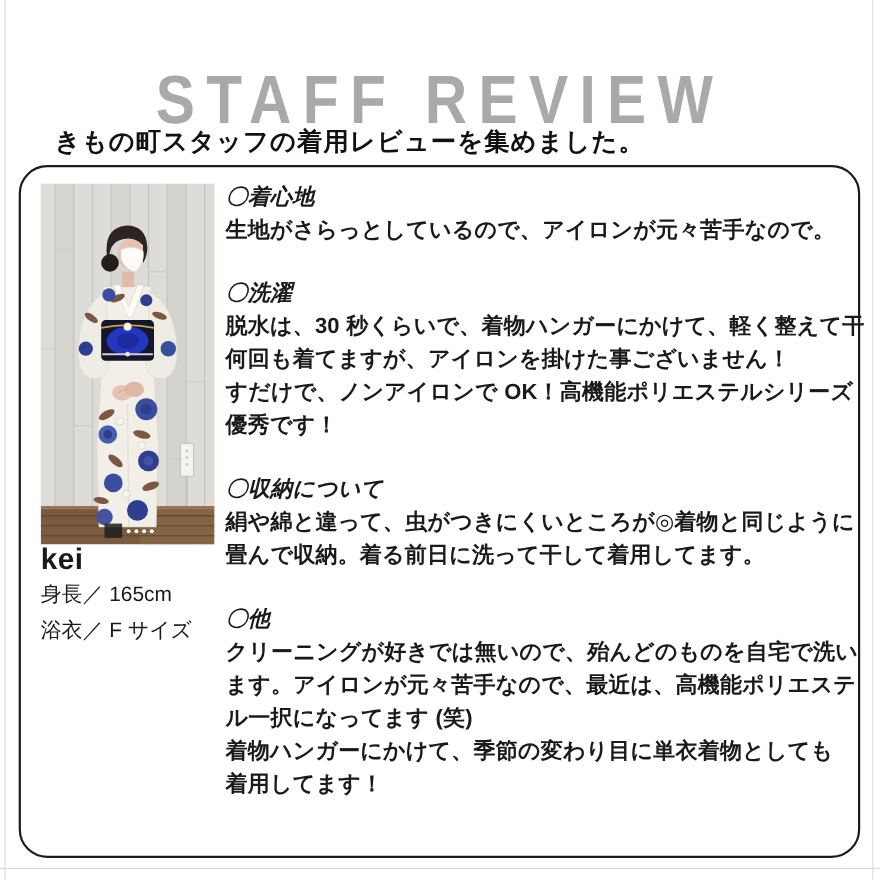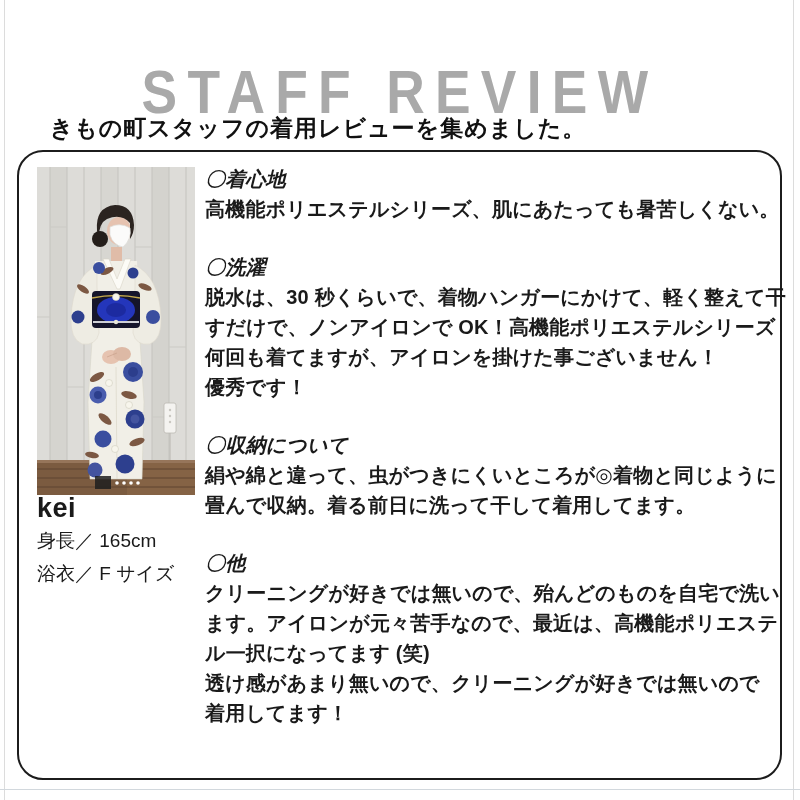--- a/index.html
+++ b/index.html
@@ -186,38 +186,38 @@
 
     <div class="profile">
       <div class="name">kei</div>
       <div class="stat">身長／ 165cm</div>
       <div class="stat">浴衣／ F サイズ</div>
     </div>
 
     <div class="review">
       <section>
         <h3>〇着心地</h3>
-        <div class="line">高機能ポリエステルシリーズ、肌にあたっても暑苦しくない。</div>
+        <div class="line">生地がさらっとしているので、アイロンが元々苦手なので。</div>
       </section>
       <section>
         <h3>〇洗濯</h3>
         <div class="line">脱水は、30 秒くらいで、着物ハンガーにかけて、軽く整えて干</div>
+        <div class="line">何回も着てますが、アイロンを掛けた事ございません！</div>
         <div class="line">すだけで、ノンアイロンで OK！高機能ポリエステルシリーズ</div>
-        <div class="line">何回も着てますが、アイロンを掛けた事ございません！</div>
         <div class="line">優秀です！</div>
       </section>
       <section>
         <h3>〇収納について</h3>
         <div class="line">絹や綿と違って、虫がつきにくいところが◎着物と同じように</div>
         <div class="line">畳んで収納。着る前日に洗って干して着用してます。</div>
       </section>
       <section>
         <h3>〇他</h3>
         <div class="line">クリーニングが好きでは無いので、殆んどのものを自宅で洗い</div>
         <div class="line">ます。アイロンが元々苦手なので、最近は、高機能ポリエステ</div>
         <div class="line">ル一択になってます (笑)</div>
-        <div class="line">透け感があまり無いので、クリーニングが好きでは無いので</div>
+        <div class="line">着物ハンガーにかけて、季節の変わり目に単衣着物としても</div>
         <div class="line">着用してます！</div>
       </section>
     </div>
 
   </div>
 </div>
 
 </body></html>

